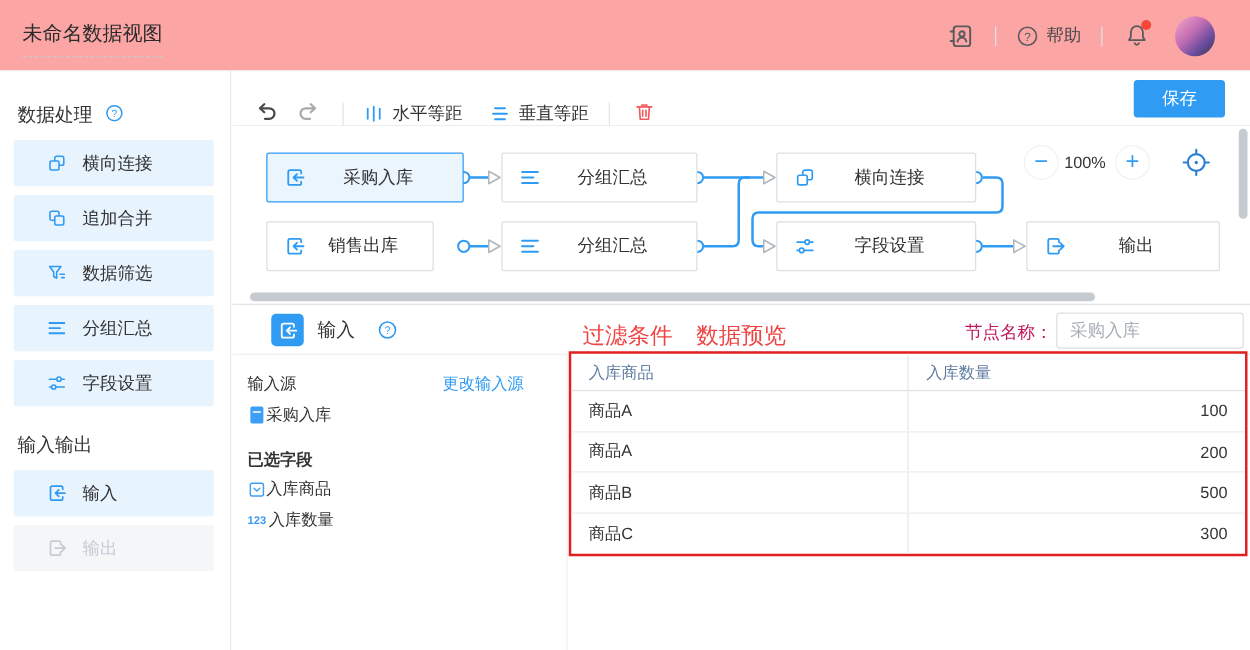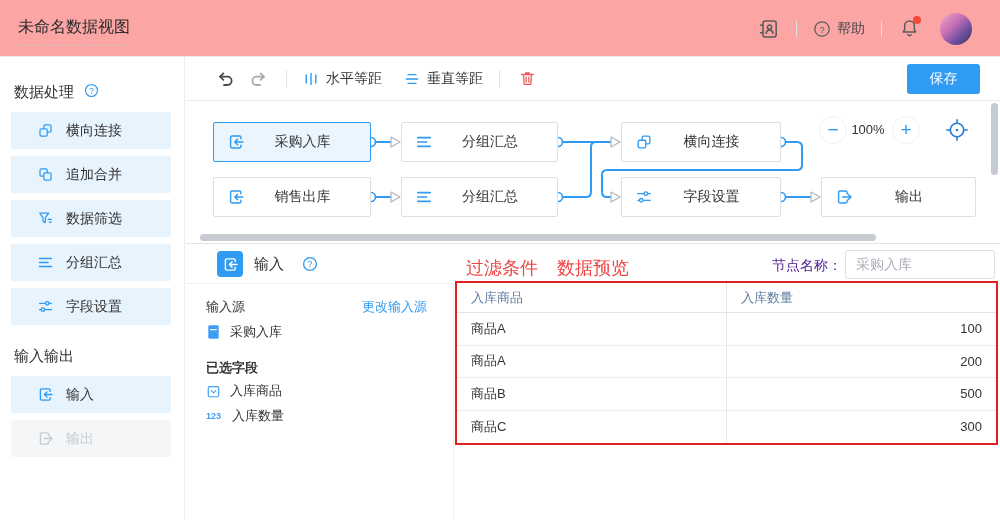--- a/index.html
+++ b/index.html
@@ -31,21 +31,21 @@
   .side-sec-title.second{margin-top:22px;}
   .qicon{color:var(--accent);display:inline-flex;}
   .side-item{width:160px;height:37px;margin:7px 0 0 11px;background:var(--accent-bg);border-radius:2px;
     display:flex;align-items:center;padding-left:26px;gap:12px;font-size:14px;color:#333;cursor:pointer;}
   .side-item .sicon{color:var(--accent);display:inline-flex;}
   .side-item.disabled{background:var(--dis-bg);color:var(--dis);cursor:default;}
   .side-item.disabled .sicon{color:var(--dis);}
 
   
   #toolbar{position:absolute;left:186px;top:57px;width:814px;height:44px;background:#fff;border-bottom:1px solid #ededed;
-    display:flex;align-items:center;padding-left:28px;}
+    display:flex;align-items:flex-end;padding-left:16px;}
   .tb-ic{display:flex;align-items:center;justify-content:center;width:22px;height:22px;cursor:pointer;}
   .tb-div{width:1px;height:18px;background:#e3e3e3;margin:0 16px;}
   .tb-group{display:flex;align-items:center;gap:7px;font-size:14px;color:#333;cursor:pointer;}
   .tb-group + .tb-group{margin-left:22px;}
   .tb-group .sicon{color:var(--accent);display:inline-flex;}
   #save-btn{position:absolute;right:20px;top:7px;width:73px;height:30px;background:var(--accent);color:#fff;
     font-size:14px;border:none;border-radius:3px;cursor:pointer;font-family:inherit;}
 
   
   #canvas{position:absolute;left:186px;top:101px;width:814px;height:143px;background:#fff;border-bottom:1px solid #e4e4e4;}
@@ -64,26 +64,26 @@
 
   
   #panel{position:absolute;left:186px;top:244px;width:814px;height:276px;background:#fff;}
   #panel-head{position:absolute;left:0;top:0;width:814px;height:40px;border-bottom:1px solid #efefef;}
   #panel-badge{position:absolute;left:31px;top:7px;width:26px;height:26px;border-radius:4px;background:var(--accent);
     color:#fff;display:flex;align-items:center;justify-content:center;}
   #panel-title{position:absolute;left:68px;top:11px;font-size:15px;color:#333;}
   #panel-help{position:absolute;left:116px;top:12px;}
   .tab{position:absolute;top:12px;font-size:18px;color:#ef4444;cursor:pointer;}
   #tab-underline{position:absolute;left:368px;top:37px;width:62px;height:3px;background:var(--accent);}
-  #node-name-label{position:absolute;left:586px;top:13px;font-size:14px;color:#4c1d95;}
+  #node-name-label{position:absolute;left:586px;top:13px;font-size:14px;color:#be185d;}
   #node-name-input{position:absolute;left:659px;top:6px;width:150px;height:29px;border:1px solid #dcdfe3;border-radius:3px;
     font-size:14px;color:#A8AEB8;padding:0 10px;font-family:inherit;outline:none;background:#fff;}
 
   #subpanel{position:absolute;left:0;top:40px;width:268px;height:236px;border-right:1px solid #f0f0f0;}
-  .sp-row{position:absolute;left:20px;display:flex;align-items:center;gap:9px;font-size:13px;color:#333;}
+  .sp-row{position:absolute;left:12px;display:flex;align-items:center;font-size:13px;color:#333;}
   #src-row{top:14px;width:221px;justify-content:space-between;}
   #change-src{color:var(--accent);cursor:pointer;font-size:13px;}
   .f-icon{color:#3D9EF5;display:inline-flex;}
   .num-badge{color:#3D9EF5;font-size:9px;font-weight:bold;letter-spacing:0;width:17px;}
 
   
   #preview-table{position:absolute;left:269px;top:37px;width:543px;height:164px;border:2px solid var(--red);background:#fff;}
   .tbl-inner{position:absolute;left:0;top:0;width:539px;height:160px;display:grid;grid-template-rows:30px 1fr 1fr 1fr 1fr;}
   .trow{display:grid;grid-template-columns:270px 1fr;border-bottom:1px solid #ededed;}
   .trow:last-child{border-bottom:none;}
@@ -294,21 +294,21 @@
   </div>
   <div class="node" style="left:435px;top:21px;width:160px;">
     <span class="nicon">
       <svg width="18" height="18" viewBox="0 0 20 20" fill="none" stroke="currentColor" stroke-width="1.5">
         <path d="M8 8V5.2c0-1 .7-1.7 1.7-1.7h5.1c1 0 1.7.7 1.7 1.7v5.1c0 1-.7 1.7-1.7 1.7H12"></path>
         <rect x="3.5" y="8" width="8.5" height="8.5" rx="1.6"></rect>
       </svg>
     </span>
     <span class="nlabel">横向连接</span>
   </div>
-  <div class="node" style="left:27px;top:76px;width:158px;">
+  <div class="node" style="left:27px;top:76px;width:134px;">
     <span class="nicon">
       <svg width="18" height="18" viewBox="0 0 20 20" fill="none" stroke="currentColor" stroke-width="1.6" stroke-linecap="round" stroke-linejoin="round">
         <path d="M15.5 6.4V5c0-.9-.7-1.6-1.6-1.6H5.6C4.7 3.4 4 4.1 4 5v10c0 .9.7 1.6 1.6 1.6h8.3c.9 0 1.6-.7 1.6-1.6v-1.4"></path>
         <path d="M17.6 10H9M11.8 6.9 8.7 10l3.1 3.1"></path>
       </svg>
     </span>
     <span class="nlabel">销售出库</span>
   </div>
   <div class="node" style="left:215px;top:76px;width:157px;">
     <span class="nicon">

